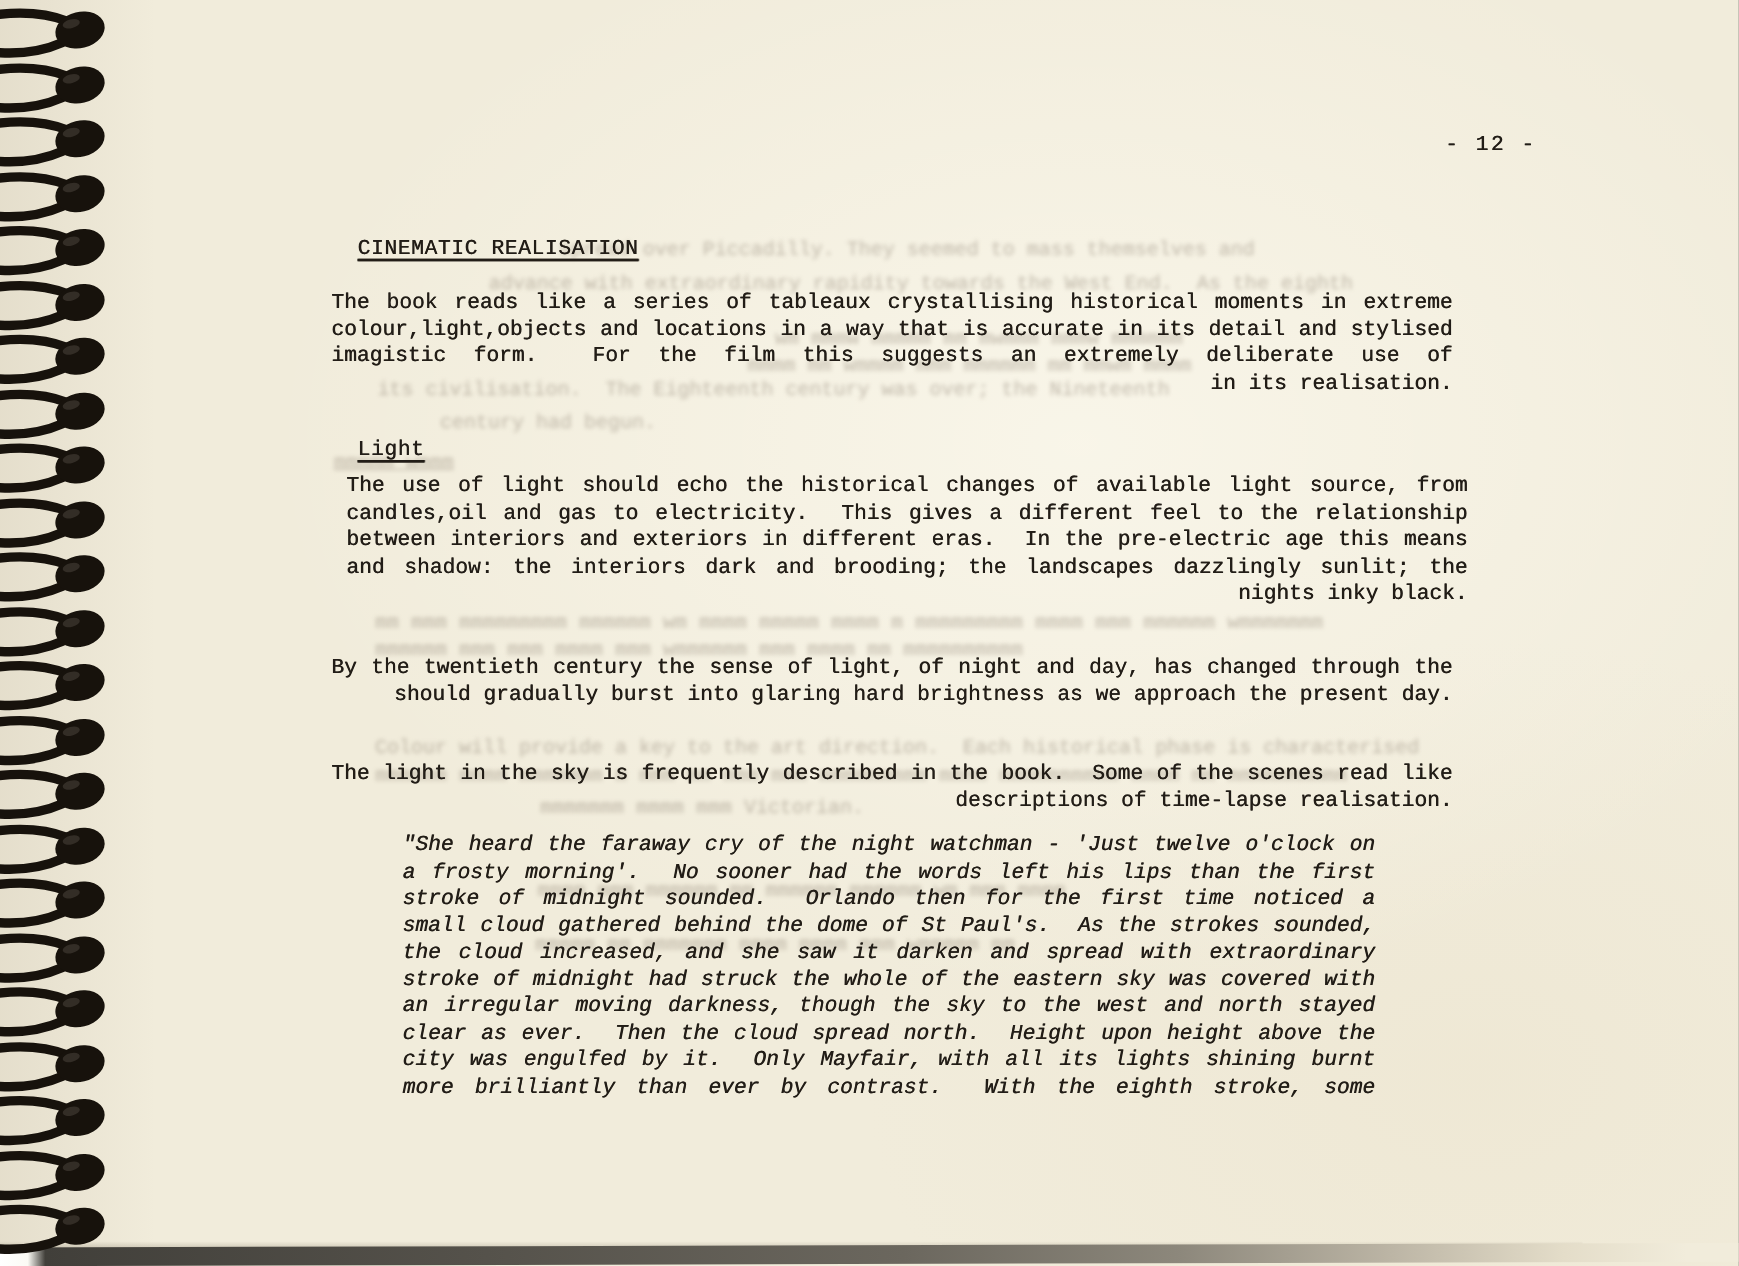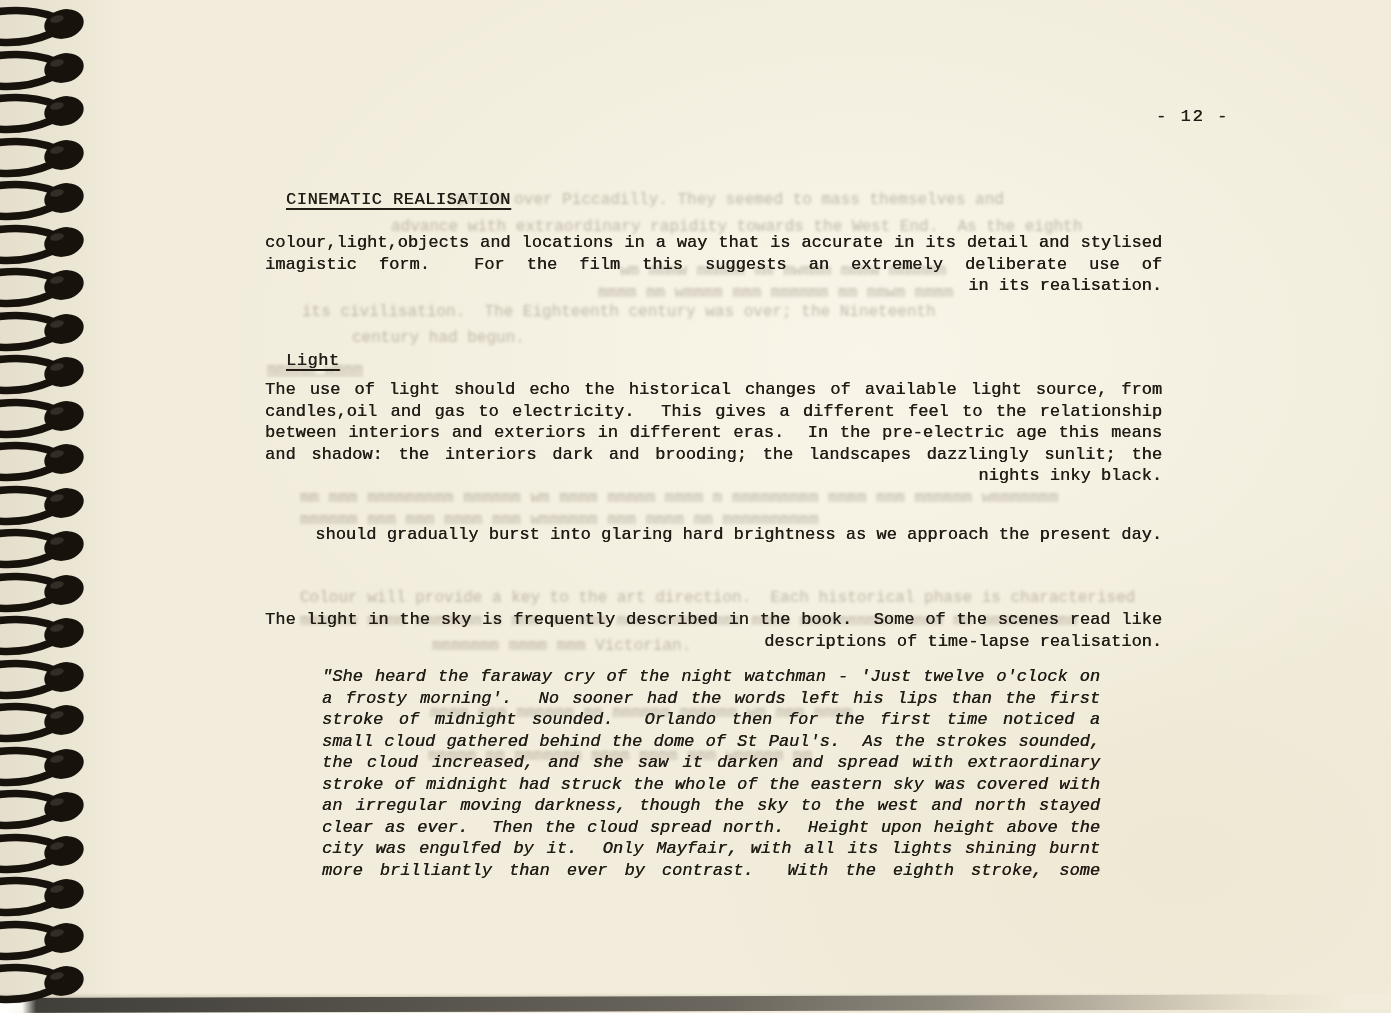--- a/index.html
+++ b/index.html
@@ -14,21 +14,21 @@
     color:#221d17;
   }
   
   .ink{text-shadow:0.35px 0 0 currentColor;}
   .pageno{position:absolute;left:1126px;top:107px;font-size:17px;letter-spacing:2px;z-index:2;margin-left:30px;}
   .h{position:absolute;left:266px;font-size:17px;line-height:20px;letter-spacing:.5px;
      text-decoration:underline;text-underline-offset:4px;text-decoration-thickness:1.5px;z-index:2;margin-left:20px;}
   .h1{top:190px;}
   .h2{top:351px;}
   .para{position:absolute;left:265px;width:897px;font-size:17px;line-height:21.5px;z-index:2;}
-  .p1{top:232px;} .p2{top:379px;} .p3{top:524px;} .p4{top:609px;}
+  .p1{top:232px;} .p2{top:379px;margin-left:12px;} .p3{top:524px;} .p4{top:609px;}
   .quote{position:absolute;left:322px;top:666px;width:778px;font-size:17px;line-height:21.5px;
          font-style:italic;z-index:2;}
   .tl{white-space:normal;text-align:right;}
   .j{text-align:justify;text-align-last:justify;}
   
   #ghost-layer{position:absolute;inset:0;z-index:1;}
   .ghost-line{position:absolute;font-size:16px;color:#94897a;opacity:.55;
               filter:blur(1.5px);white-space:pre;}
   .gunder{text-decoration:underline;}
   
@@ -63,36 +63,38 @@
       <div class="ghost-line" style="top: 637px; left: 432px;">mmmmmmm mmmm mmm Victorian.</div>
       <div class="ghost-line" style="top: 704px; left: 430px;">mmmm mmm mmmmmm mm mmmmmm mmmmmm wm mmm mmmm</div>
       <div class="ghost-line" style="top: 747px; left: 428px;">mmmmm mm mmmmmmm mmmm mmmm mmm wmmmmm mm</div>
     </div>
 
   <div class="pageno ink">- 12 -</div>
 
   <div class="h h1 ink">CINEMATIC REALISATION</div>
 
   <div class="para p1 ink">
+    <div class="tl j">The book reads like a series of tableaux crystallising historical moments in extreme</div>
     <div class="tl j">colour,light,objects and locations in a way that is accurate in its detail and stylised</div>
     <div class="tl j">imagistic form.&nbsp; For the film this suggests an extremely deliberate use of</div>
     <div class="tl">in its realisation.</div>
   </div>
 
   <div class="h h2 ink">Light</div>
 
   <div class="para p2 ink">
     <div class="tl j">The use of light should echo the historical changes of available light source, from</div>
     <div class="tl j">candles,oil and gas to electricity.&nbsp; This gives a different feel to the relationship</div>
     <div class="tl j">between interiors and exteriors in different eras.&nbsp; In the pre-electric age this means</div>
     <div class="tl j">and shadow: the interiors dark and brooding; the landscapes dazzlingly sunlit; the</div>
     <div class="tl">nights inky black.</div>
   </div>
 
   <div class="para p3 ink">
+    <div class="tl j">By the twentieth century the sense of light, of night and day, has changed through the</div>
     <div class="tl">should gradually burst into glaring hard brightness as we approach the present day.</div>
   </div>
 
   <div class="para p4 ink">
     <div class="tl j">The light in the sky is frequently described in the book.&nbsp; Some of the scenes read like</div>
     <div class="tl">descriptions of time-lapse realisation.</div>
   </div>
 
   <div class="quote ink">
     <div class="tl j">"She heard the faraway cry of the night watchman - 'Just twelve o'clock on</div>

